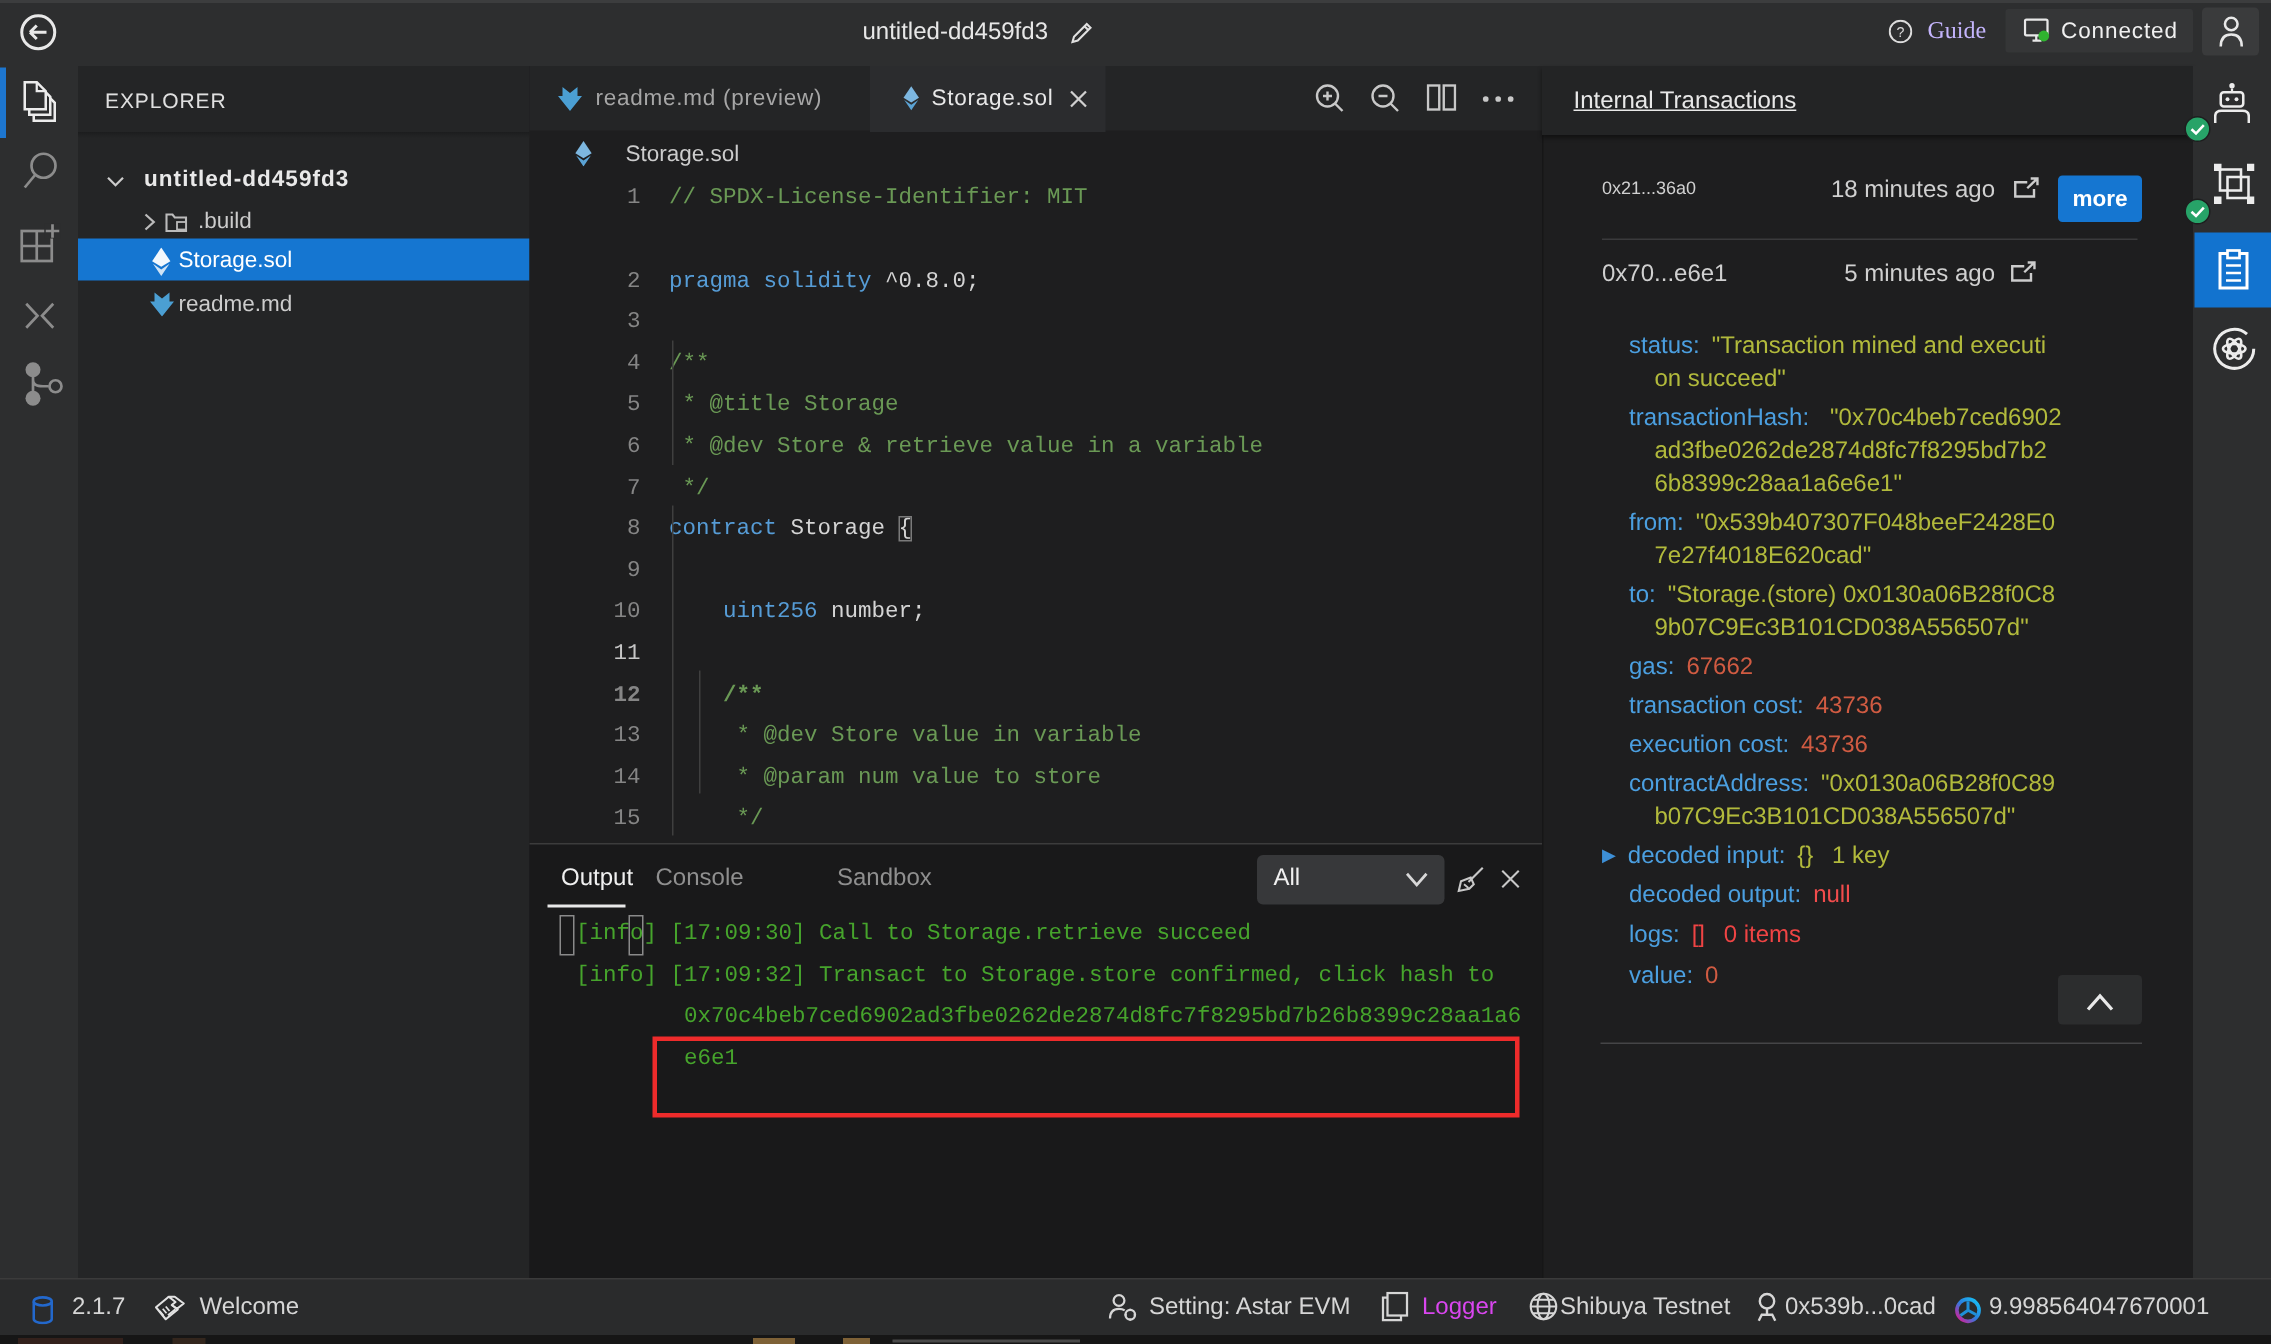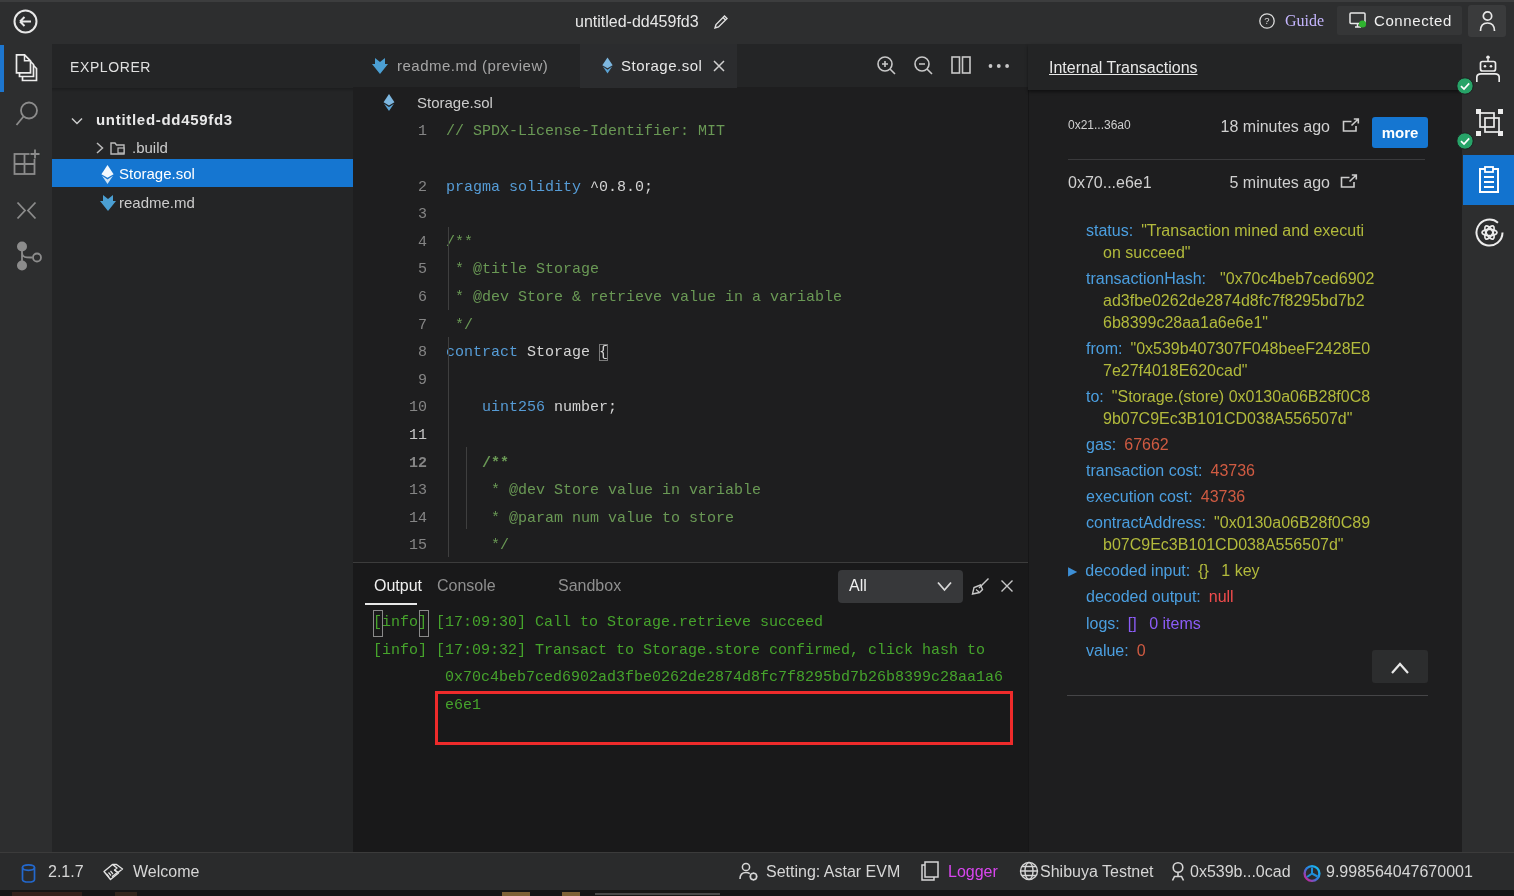--- a/index.html
+++ b/index.html
@@ -192,21 +192,21 @@
   </svg>
   <svg class="abs" style="left:971px;top:577px;" width="19" height="19" viewBox="0 0 19 19">
     <path d="M17.5 1.5 L8 11" stroke="#c8c8c8" stroke-width="1.4" fill="none"></path>
     <path d="M9.5 8 L3 10.5 L1.5 17 L8.5 15.5 L11.5 12.5 Z" fill="none" stroke="#c8c8c8" stroke-width="1.4"></path>
     <path d="M5 12.5 L8 15" stroke="#c8c8c8" stroke-width="1.2"></path>
   </svg>
   <svg class="abs" style="left:1000px;top:579px;" width="14" height="14" viewBox="0 0 14 14">
     <path d="M1.5 1.5 L12.5 12.5 M12.5 1.5 L1.5 12.5" stroke="#c8c8c8" stroke-width="1.4"></path>
   </svg>
 
-  <div id="logs" class="abs mono" style="left:373px;top:609px;width:653px;font-size:15px;line-height:27.5px;color:#46a42c;">
+  <div id="logs" class="abs mono" style="left:384px;top:609px;width:653px;font-size:15px;line-height:27.5px;color:#46a42c;">
       <div style="white-space:pre;">[info] [17:09:30] Call to Storage.retrieve succeed</div>
       <div style="white-space:pre;">[info] [17:09:32] Transact to Storage.store confirmed, click hash to</div>
       <div style="white-space:pre;">        0x70c4beb7ced6902ad3fbe0262de2874d8fc7f8295bd7b26b8399c28aa1a6</div>
       <div style="white-space:pre;">        e6e1</div>
     </div>
 
   <div class="abs" style="left:373px;top:610px;width:10px;height:27px;border:1px solid #8a8a8a;"></div>
   <div class="abs" style="left:419px;top:610px;width:10px;height:27px;border:1px solid #8a8a8a;"></div>
 
   <div class="abs" style="left:435px;top:691px;width:578px;height:54px;border:3px solid #ee2b2b;"></div>
@@ -242,21 +242,21 @@
       <div class="abs" style="left:1103px;top:362px;font-size:16px;"><span style="color:#b2ba3c;">7e27f4018E620cad"</span></div>
       <div class="abs" style="left:1086px;top:388px;font-size:16px;"><span style="color:#4b9fe0;margin-right:8px;">to:</span><span style="color:#b2ba3c;">"Storage.(store) 0x0130a06B28f0C8</span></div>
       <div class="abs" style="left:1103px;top:410px;font-size:16px;"><span style="color:#b2ba3c;">9b07C9Ec3B101CD038A556507d"</span></div>
       <div class="abs" style="left:1086px;top:436px;font-size:16px;"><span style="color:#4b9fe0;margin-right:8px;">gas:</span><span style="color:#d05b42;">67662</span></div>
       <div class="abs" style="left:1086px;top:462px;font-size:16px;"><span style="color:#4b9fe0;margin-right:8px;">transaction cost:</span><span style="color:#d05b42;">43736</span></div>
       <div class="abs" style="left:1086px;top:488px;font-size:16px;"><span style="color:#4b9fe0;margin-right:8px;">execution cost:</span><span style="color:#d05b42;">43736</span></div>
       <div class="abs" style="left:1086px;top:514px;font-size:16px;"><span style="color:#4b9fe0;margin-right:8px;">contractAddress:</span><span style="color:#b2ba3c;">"0x0130a06B28f0C89</span></div>
       <div class="abs" style="left:1103px;top:536px;font-size:16px;"><span style="color:#b2ba3c;">b07C9Ec3B101CD038A556507d"</span></div>
       <div class="abs" style="left:1068px;top:562px;font-size:16px;"><span style="color:#3d8fd6;font-size:12px;vertical-align:1px;">▶</span><span> </span><span style="color:#4b9fe0;margin-right:8px;">decoded input:</span><span style="color:#b2ba3c;">{}  1 key</span></div>
       <div class="abs" style="left:1086px;top:588px;font-size:16px;"><span style="color:#4b9fe0;margin-right:8px;">decoded output:</span><span style="color:#f14c4c;">null</span></div>
-      <div class="abs" style="left:1086px;top:615px;font-size:16px;"><span style="color:#4b9fe0;margin-right:8px;">logs:</span><span style="color:#8b5cf6;">[]  0 items</span></div>
+      <div class="abs" style="left:1086px;top:615px;font-size:16px;"><span style="color:#4b9fe0;margin-right:8px;">logs:</span><span style="color:#ef4444;">[]  0 items</span></div>
       <div class="abs" style="left:1086px;top:642px;font-size:16px;"><span style="color:#4b9fe0;margin-right:8px;">value:</span><span style="color:#d05b42;">0</span></div>
     </div>
 
   <div class="abs" style="left:1372px;top:650px;width:56px;height:33px;background:#2c2d2e;border-radius:3px;"></div>
   <svg class="abs" style="left:1390px;top:661px;" width="20" height="14" viewBox="0 0 20 14">
     <path d="M2 12 L10 3 L18 12" fill="none" stroke="#e8e8e8" stroke-width="2.2"></path>
   </svg>
   <div class="abs" style="left:1067px;top:695px;width:361px;height:1px;background:#454547;"></div>
 
   <div class="abs" id="rightrail" style="left:1462px;top:44px;width:52px;height:808px;background:#2d2e2f;"></div>

